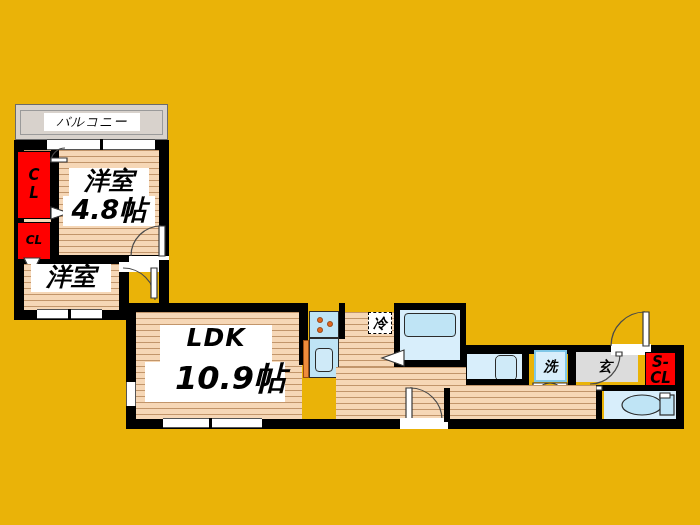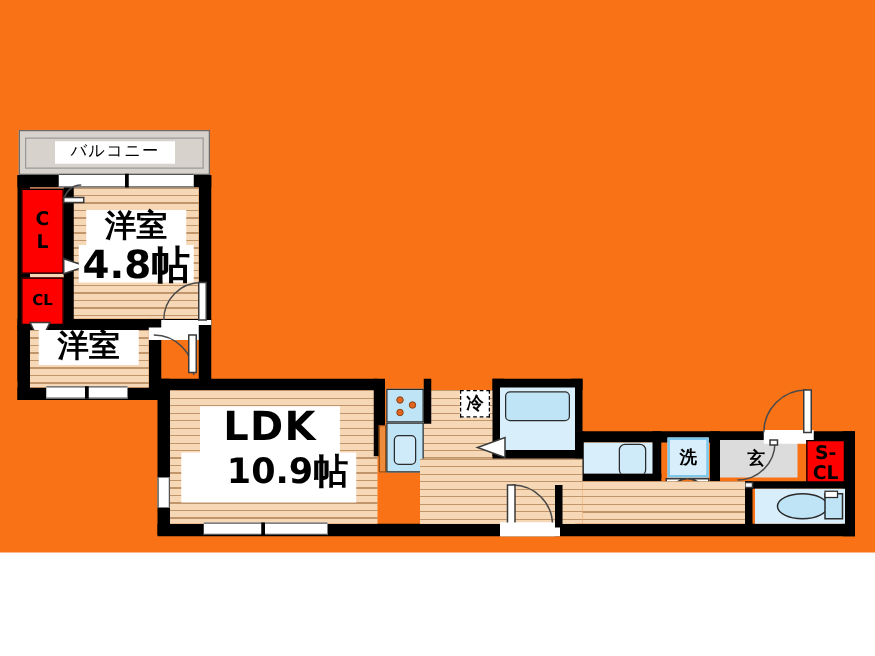--- a/index.html
+++ b/index.html
@@ -9,22 +9,23 @@
   }
   body {
     width: 700px;
     height: 525px;
     font-family: "DejaVu Sans", "Liberation Sans", sans-serif;
     overflow: hidden;
   }
   #plan {
     position: relative;
     width: 700px;
-    height: 442px;
-    background: #f97316;
+    height: 525px;
+    background: #eab308;
+    font-style: italic;
   }
   .abs { position: absolute; box-sizing: border-box; }
 
   
   .floor {
     background-color: #f6d7b6;
     background-image: repeating-linear-gradient(
       to bottom,
       rgba(150,95,45,0.55) 0px,
       rgba(150,95,45,0.55) 1px,
@@ -43,23 +44,23 @@
   .lbl {
     background: #ffffff;
     color: #000000;
     text-align: center;
     line-height: 1.04;
     white-space: nowrap;
     font-weight: 700;
   }
   .lbl-balcony { font-size: 13px; letter-spacing: 1px; font-weight: 500; padding: 2px 6px; }
   .room-name { font-size: 25px; }
-  .room-size { font-size: 31px; }
-  .ldk-name { font-size: 32px; letter-spacing: 1px; }
-  .ldk-size { font-size: 28px; padding-left: 30px; }
+  .room-size { font-size: 27px; }
+  .ldk-name { font-size: 25px; letter-spacing: 1px; }
+  .ldk-size { font-size: 32px; padding-left: 30px; }
   .cl-label { color: #000000; background: transparent; font-size: 15px; font-weight: 700; text-align: center; line-height: 1.0; }
   .cl-small { font-size: 12px; }
   .scl-label { color: #000000; background: transparent; font-size: 15px; font-weight: 700; text-align: center; line-height: 1.05; }
   .fridge-chip {
     font-size: 14px; font-weight: 700; background: #ffffff; text-align: center;
     border: 1px dashed #000; line-height: 1.0;
   }
   .sen-chip {
     font-size: 14px; font-weight: 700; text-align: center; line-height: 1.0;
     background: #d8eefb; border: 2px solid #7fc7e8;

